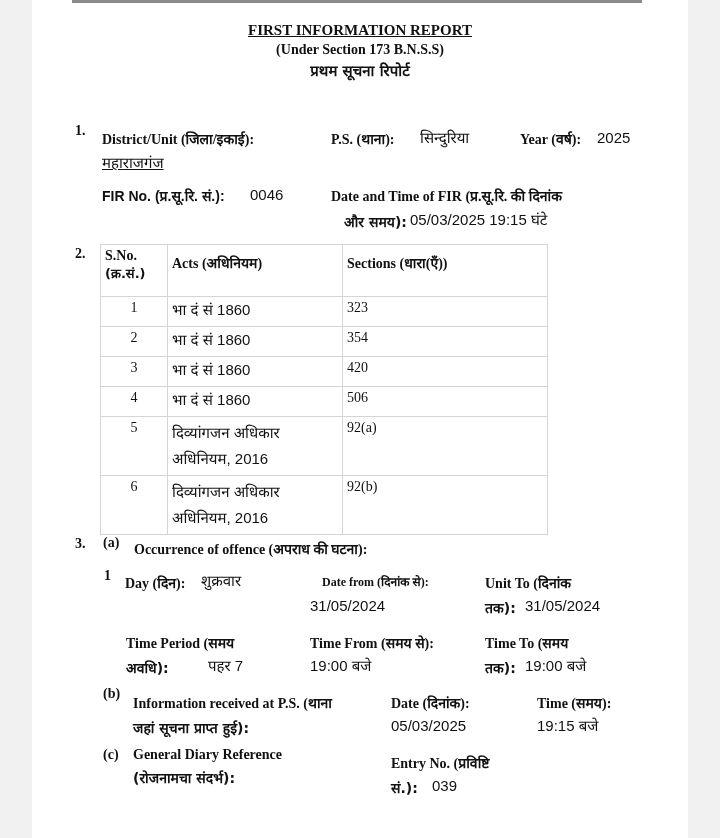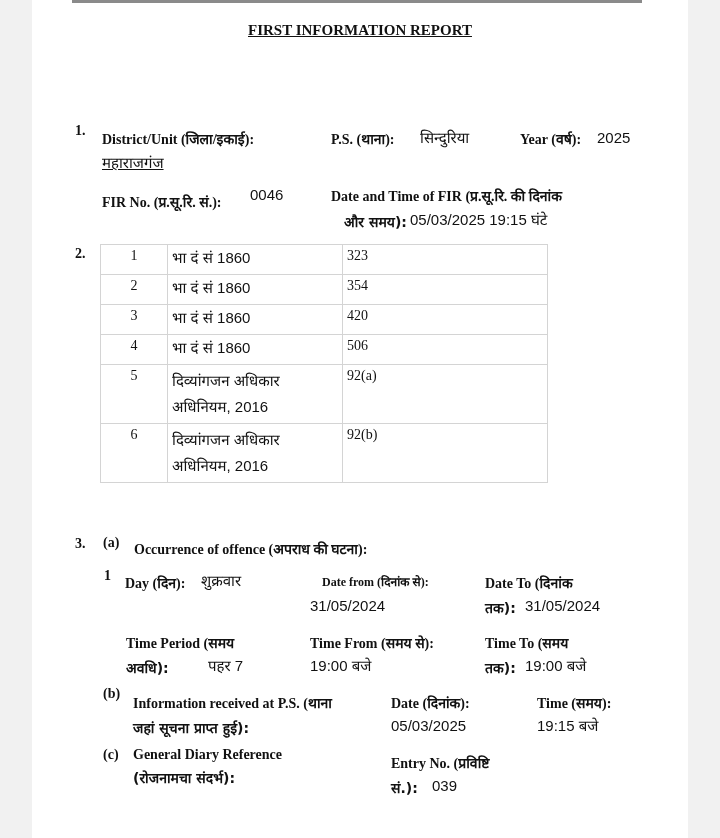--- a/index.html
+++ b/index.html
@@ -50,43 +50,53 @@
   .num { font-family: "Liberation Serif", serif; font-size: 14px; }
 </style>
 </head>
 <body>
 
 <div class="page"></div>
 <div class="top-rule"></div>
 
 <div class="header">
   <div class="serif hdr1">FIRST INFORMATION REPORT</div>
+  <div class="serif fs14">(Under Section 173 B.N.S.S)</div>
+  <div class="bold-hi" style="font-size:15px;line-height:22px;">प्रथम सूचना रिपोर्ट</div>
 </div>
 
 <div class="abs serif fs14" style="left:75px;top:123px;">1.</div>
 <div class="abs bold-hi" style="left:102px;top:129px;font-family:'Liberation Serif',serif;font-size:14px;">District/Unit (जिला/इकाई):</div>
 <div class="abs val" style="left:102px;top:150px;text-decoration:underline;">महाराजगंज</div>
 
 <div class="abs bold-hi" style="left:331px;top:129px;font-family:'Liberation Serif',serif;font-size:14px;">P.S. (थाना):</div>
 <div class="abs val" style="left:420px;top:125px;">सिन्दुरिया</div>
 
 <div class="abs bold-hi" style="left:520px;top:129px;font-family:'Liberation Serif',serif;font-size:14px;">Year (वर्ष):</div>
 <div class="abs val" style="left:597px;top:125px;">2025</div>
 
-<div class="abs bold-hi" style="left:102px;top:186px;font-family:Liberation Serif, serif;font-size:14px;margin-top:6px;">FIR No. (प्र.सू.रि. सं.):</div>
+<div class="abs bold-hi" style="left:102px;top:186px;font-family:Liberation Sans, sans-serif;font-size:14px;">FIR No. (प्र.सू.रि. सं.):</div>
 <div class="abs val" style="left:250px;top:182px;">0046</div>
 
 <div class="abs bold-hi" style="left:331px;top:186px;font-family:'Liberation Serif',serif;font-size:14px;">Date and Time of FIR (प्र.सू.रि. की दिनांक</div>
 <div class="abs bold-hi" style="left:331px;top:212px;margin-left:13px;">और समय):</div>
 <div class="abs val" style="left:410px;top:207px;">05/03/2025 19:15 घंटे</div>
 
 <div class="abs serif fs14" style="left:75px;top:246px;">2.</div>
 
 <table class="acts-table">
   <tbody>
+      <tr>
+    <th class="c1 serif">
+      <div>S.No.</div>
+      <div class="bold-hi" style="font-size:13px;">(क्र.सं.)</div>
+    </th>
+    <th class="c2 serif" style="padding-top:8px;">Acts (अधिनियम)</th>
+    <th class="c3 serif" style="padding-top:8px;">Sections (धारा(एँ))</th>
+  </tr>
   <tr class="single">
     <td class="c1 num">1</td>
     <td class="c2 val" style="line-height:20px;">भा दं सं 1860</td>
     <td class="c3 num">323</td>
   </tr>
   <tr class="single">
     <td class="c1 num">2</td>
     <td class="c2 val" style="line-height:20px;">भा दं सं 1860</td>
     <td class="c3 num">354</td>
   </tr>
@@ -123,21 +133,21 @@
 <div class="abs serif fs14" style="left:103px;top:535px;">(a)</div>
 <div class="abs bold-hi" style="left:134px;top:539px;font-family:'Liberation Serif',serif;font-size:14px;">Occurrence of offence (अपराध की घटना):</div>
 
 <div class="abs serif fs14" style="left:104px;top:568px;">1</div>
 <div class="abs bold-hi" style="left:125px;top:573px;font-family:'Liberation Serif',serif;font-size:14px;">Day (दिन):</div>
 <div class="abs val" style="left:201px;top:568px;">शुक्रवार</div>
 
 <div class="abs bold-hi" style="left:322px;top:573px;font-family:'Liberation Serif',serif;font-size:12px;">Date from (दिनांक से):</div>
 <div class="abs val" style="left:310px;top:593px;">31/05/2024</div>
 
-<div class="abs bold-hi" style="left:485px;top:573px;font-family:'Liberation Serif',serif;font-size:14px;">Date To (दिनांक</div>
+<div class="abs bold-hi" style="left:485px;top:573px;font-family:'Liberation Serif',serif;font-size:14px;">Unit To (दिनांक</div>
 <div class="abs bold-hi" style="left:485px;top:598px;">तक):</div>
 <div class="abs val" style="left:525px;top:593px;">31/05/2024</div>
 
 <div class="abs bold-hi" style="left:126px;top:633px;font-family:'Liberation Serif',serif;font-size:14px;">Time Period (समय</div>
 <div class="abs bold-hi" style="left:126px;top:658px;">अवधि):</div>
 <div class="abs val" style="left:192px;top:653px;margin-left:16px;">पहर 7</div>
 
 <div class="abs bold-hi" style="left:310px;top:633px;font-family:'Liberation Serif',serif;font-size:14px;">Time From (समय से):</div>
 <div class="abs val" style="left:310px;top:653px;">19:00 बजे</div>
 

